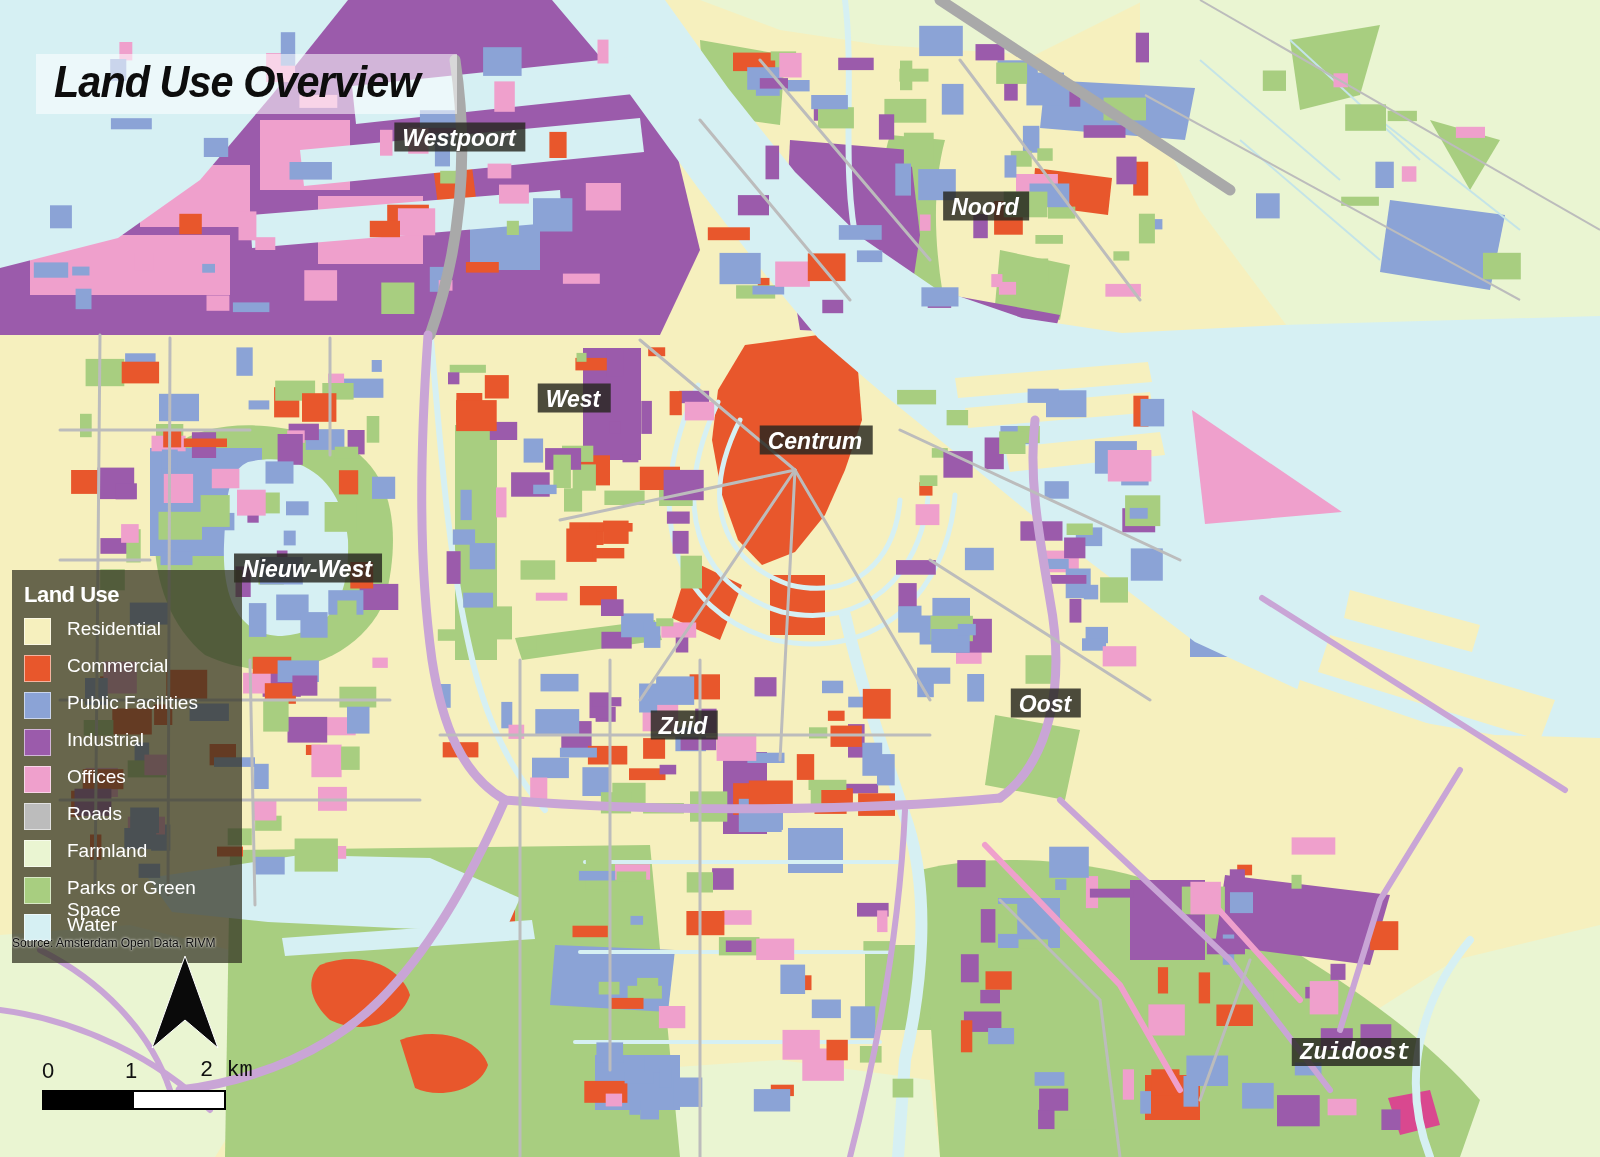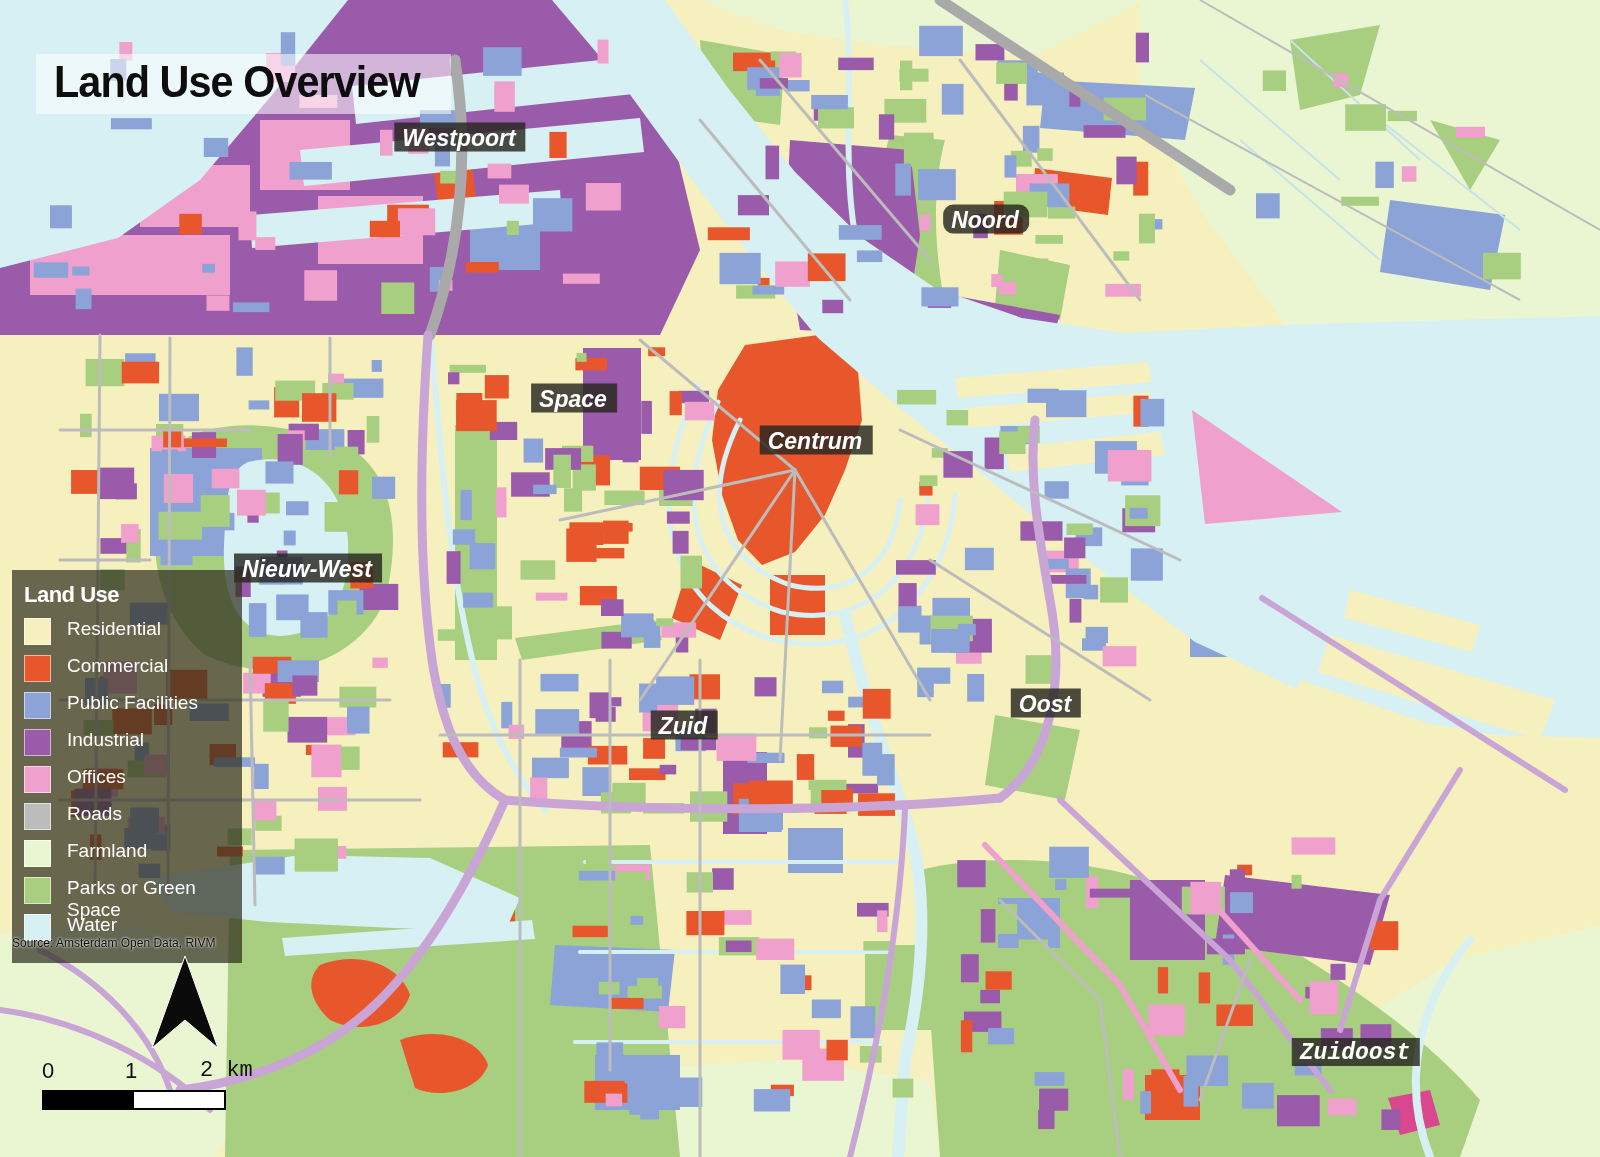--- a/index.html
+++ b/index.html
@@ -10,21 +10,21 @@
   .road{stroke:var(--c-roads,#c2c2c2);stroke-width:3;fill:none;stroke-linecap:round;}
   .road-thin{stroke:var(--c-roads,#c2c2c2);stroke-width:2;fill:none;}
   .road-wide{stroke:#a9a9a9;stroke-width:11;fill:none;stroke-linecap:round;}
   .hwy{stroke:var(--c-highway,#c9a5d6);stroke-width:9;fill:none;stroke-linecap:round;}
   .hwy-thin{stroke:var(--c-highway,#c9a5d6);stroke-width:6;fill:none;stroke-linecap:round;}
   .pinkroad{stroke:var(--c-offices,#efa0cc);stroke-width:6;fill:none;stroke-linecap:round;}
   .canal{stroke:var(--c-water,#d6f0f3);fill:none;stroke-linecap:round;}
   .ditch{stroke:#c4e4e8;stroke-width:2;fill:none;}
 
   .title-box{position:absolute;left:36px;top:54px;background:rgba(255,255,255,0.55);
-    padding:6px 8px 10px 18px;}
+    padding:6px 14px 10px 18px;font-style:italic;}
   .title-box h1{margin:0;font-size:44px;line-height:1;font-weight:700;color:#0d0d0d;
     letter-spacing:-1px;transform:scaleX(.94);transform-origin:left center;white-space:nowrap;}
 
   .district{position:absolute;transform:translate(-50%,-50%);background:rgba(38,38,30,0.82);
     color:#fff;font-size:23px;font-weight:700;font-style:italic;padding:2px 10px 0 8px;
     white-space:nowrap;letter-spacing:0;}
 
   .legend{position:absolute;left:12px;top:570px;width:230px;background:rgba(48,48,32,0.72);
     padding:10px 0 12px 12px;box-sizing:border-box;color:#fff;}
   .legend h2{margin:2px 0 10px 0;font-size:22px;font-weight:700;letter-spacing:-.5px;}
@@ -681,22 +681,22 @@
       <path class="road" d="M1000,900 L1100,1000 L1120,1157"></path>
       <path class="road" d="M1250,960 L1200,1100"></path>
     </g>
   </svg>
 
   <div class="title-box">
     <h1>Land Use Overview</h1>
   </div>
 
   <div class="district" style="left:460px;top:137px;">Westpoort</div>
-  <div class="district" style="left:986px;top:219px;border-radius:10px;">Noord</div>
-  <div class="district" style="left:574px;top:398px;">Space</div>
+  <div class="district" style="left:986px;top:206px;">Noord</div>
+  <div class="district" style="left:574px;top:398px;">West</div>
   <div class="district" style="left:816px;top:440px;">Centrum</div>
   <div class="district" style="left:308px;top:568px;">Nieuw-West</div>
   <div class="district" style="left:1046px;top:658px;margin-top:45px;">Oost</div>
   <div class="district" style="left:684px;top:725px;">Zuid</div>
   <div class="district" style="left:1356px;top:1052px;font-family:Liberation Mono, monospace;">Zuidoost</div>
 
   <div class="legend">
     <h2>Land Use</h2>
     <div class="legend-item">
       <span class="swatch" style="background-color: rgb(246, 240, 190);"></span>

